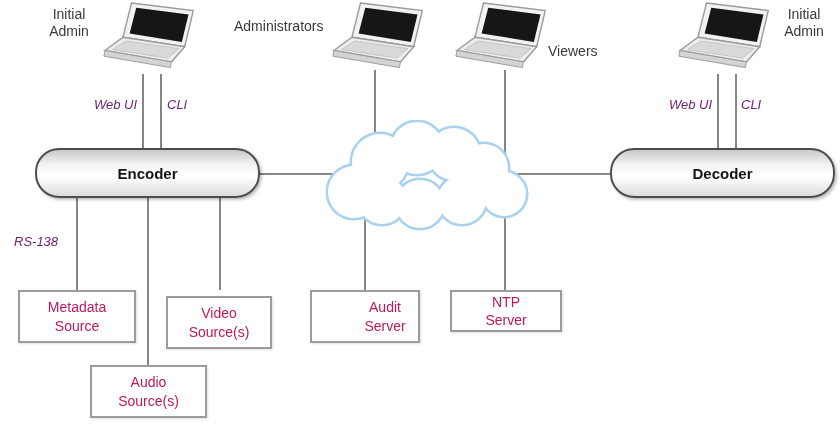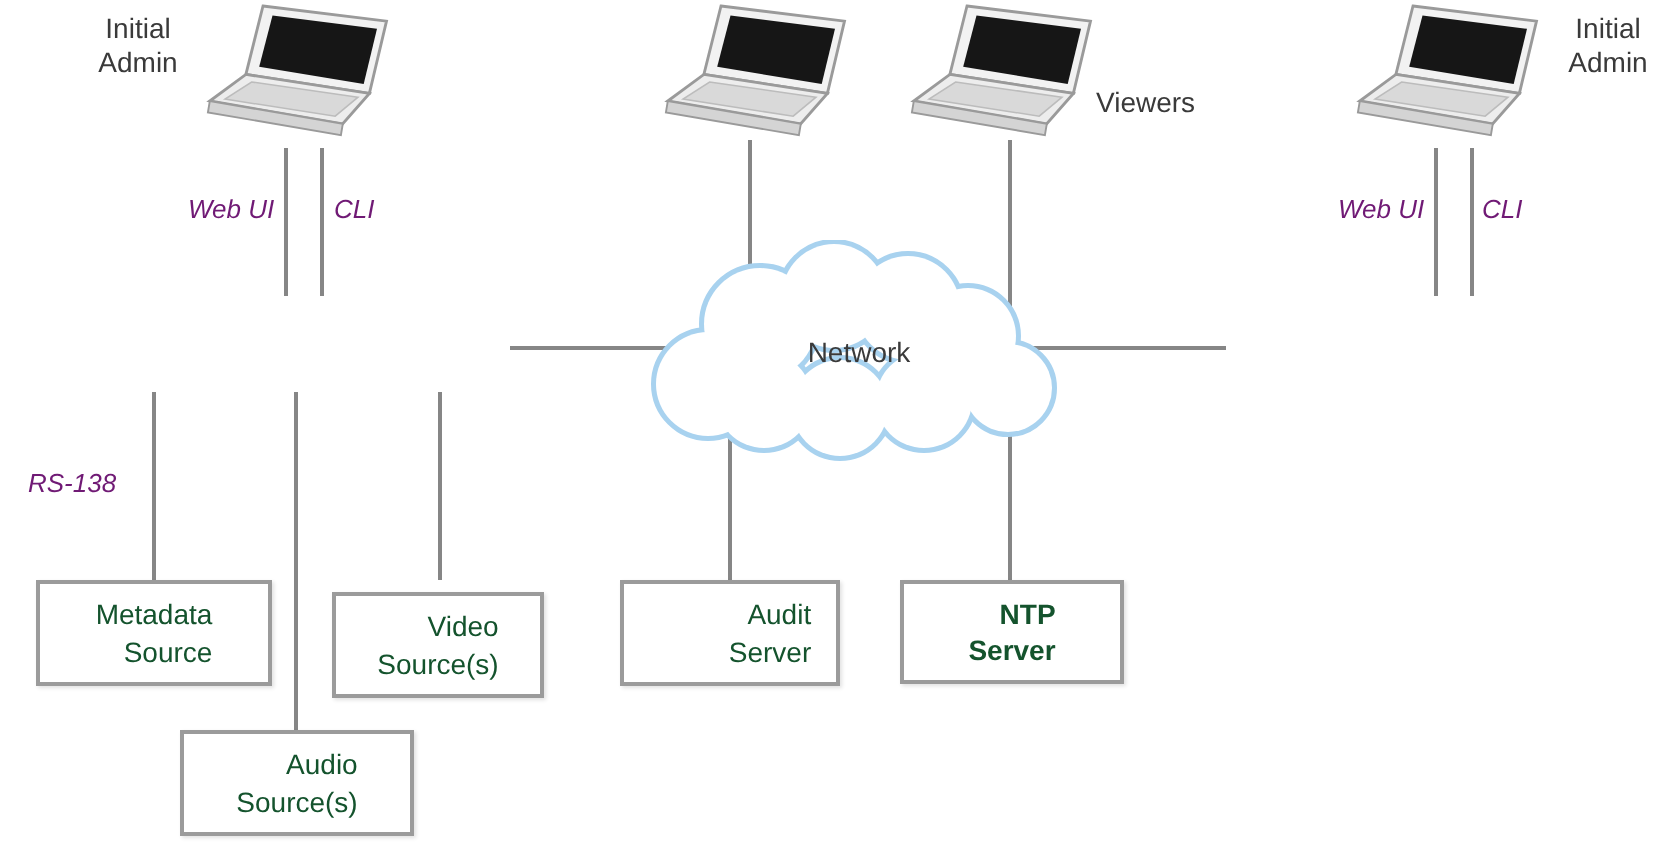--- a/index.html
+++ b/index.html
@@ -15,36 +15,37 @@
   .hline{position:absolute;height:2px;background:#868686;z-index:1;}
 
   .device{position:absolute;width:225px;height:50px;border:2.5px solid #4c4c4c;
           border-radius:24px;
           background:linear-gradient(180deg,#c9c9c9 0%,#f3f3f3 32%,#ffffff 58%,#dcdcdc 100%);
           display:flex;align-items:center;justify-content:center;
           font-weight:bold;font-size:15px;color:#141414;z-index:3;
           box-shadow:2px 2px 3px rgba(0,0,0,0.25);}
 
   .box{position:absolute;border:2px solid #9b9b9b;background:#ffffff;
-       display:flex;align-items:center;justify-content:center;text-align:right;
-       font-size:14px;line-height:1.3;white-space:pre-line;color:#14532d;z-index:3;
+       display:flex;align-items:center;justify-content:center;text-align:center;
+       font-size:14px;line-height:1.3;white-space:pre-line;color:#be185d;z-index:3;
        box-shadow:1px 1px 2px rgba(0,0,0,0.12);}
 
   .laptop{position:absolute;width:95px;height:78px;z-index:3;}
   .cloud{position:absolute;left:312px;top:120px;width:235px;height:112px;z-index:2;}
   .cloud-label{position:absolute;left:312px;top:168px;width:235px;text-align:center;
                font-size:14px;color:#3a3a3a;z-index:4;}
 </style>
 </head>
 <body>
 
 <div id="canvas">
 
   <div class="label" style="left:38px;top:6px;width:62px;text-align:center;">Initial
 Admin</div>
+  <div class="label" style="left:234px;top:18px;">Administrators</div>
   <div class="label" style="left:548px;top:18px;margin-top:25px;">Viewers</div>
   <div class="label" style="left:773px;top:6px;width:62px;text-align:center;">Initial
 Admin</div>
 
   <div class="laptop" style="left:103px;top:2px;">
     <svg viewBox="0 0 100 80" width="95" height="78">
       <polygon points="30,0 95,8 86,46 21,36" fill="#f2f2f2" stroke="#9a9a9a" stroke-width="1.5"></polygon>
       <polygon points="35,5 90,12 83,41 28,32" fill="#161616"></polygon>
       <polygon points="21,36 86,46 72,62 2,50" fill="#ededed" stroke="#9a9a9a" stroke-width="1.5"></polygon>
       <polygon points="24,40 80,48 68,58 10,49" fill="#d9d9d9" stroke="#bcbcbc" stroke-width="0.8"></polygon>
@@ -97,20 +98,26 @@
 
   <div class="vline" style="left:364px;top:200px;height:90px;"></div>
   <div class="vline" style="left:504px;top:200px;height:90px;"></div>
 
   <div class="edge-label" style="left:94px;top:97px;">Web UI</div>
   <div class="edge-label" style="left:167px;top:97px;">CLI</div>
   <div class="edge-label" style="left:669px;top:97px;">Web UI</div>
   <div class="edge-label" style="left:741px;top:97px;">CLI</div>
   <div class="edge-label" style="left:14px;top:234px;">RS-138</div>
 
+  <div class="device" style="left:35px;top:148px;">
+    <span>Encoder</span>
+  </div>
+  <div class="device" style="left:610px;top:148px;">
+    <span>Decoder</span>
+  </div>
 
   <div class="cloud">
     <svg viewBox="0 0 235 112" width="235" height="112">
       <g fill="none" stroke="#a8d2ef" stroke-width="5">
         <circle cx="42" cy="72" r="26"></circle>
           <circle cx="68" cy="42" r="28"></circle>
         <circle cx="105" cy="28" r="26"></circle>
           <circle cx="142" cy="34" r="26"></circle>
         <circle cx="172" cy="48" r="24"></circle>
           <circle cx="192" cy="74" r="22"></circle>
@@ -124,35 +131,34 @@
         <circle cx="105" cy="28" r="26"></circle>
           <circle cx="142" cy="34" r="26"></circle>
         <circle cx="172" cy="48" r="24"></circle>
           <circle cx="192" cy="74" r="22"></circle>
         <circle cx="150" cy="80" r="24"></circle>
           <circle cx="108" cy="84" r="24"></circle>
         <circle cx="70" cy="80" r="24"></circle>
       </g>
     </svg>
   </div>
-  <div class="cloud-label">Network</div>
 
   <div class="box" style="left:18px;top:290px;width:118px;height:53px;">
     <span>Metadata
 Source</span>
   </div>
   <div class="box" style="left:166px;top:296px;width:106px;height:53px;">
     <span>Video
 Source(s)</span>
   </div>
   <div class="box" style="left:310px;top:290px;width:110px;height:53px;padding-left:40px;">
     <span>Audit
 Server</span>
   </div>
-  <div class="box" style="left:450px;top:290px;width:112px;height:52px;font-weight:bold;">
+  <div class="box" style="left:450px;top:290px;width:112px;height:42px;">
     <span>NTP
 Server</span>
   </div>
   <div class="box" style="left:90px;top:365px;width:117px;height:53px;">
     <span>Audio
 Source(s)</span>
   </div>
 
 </div>
 

